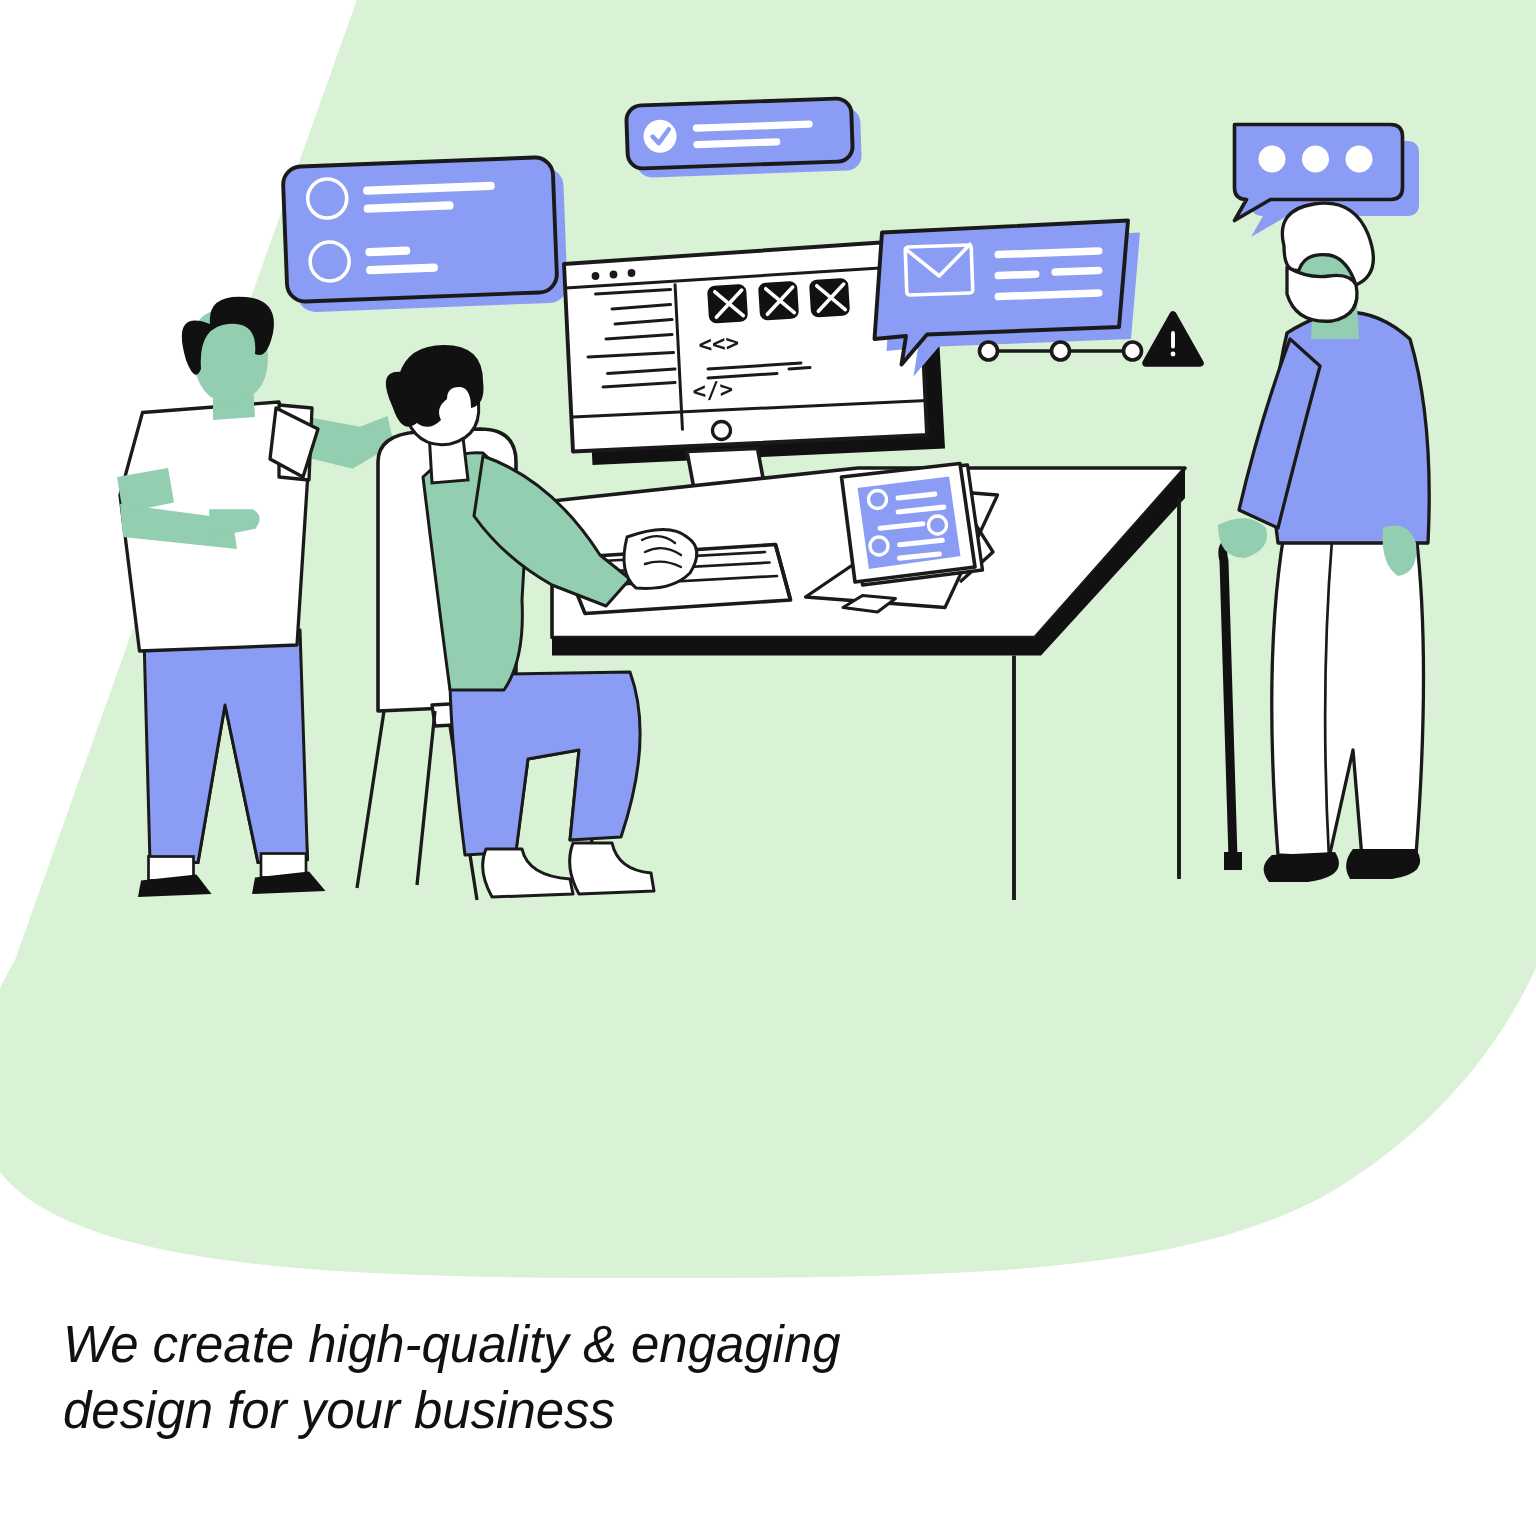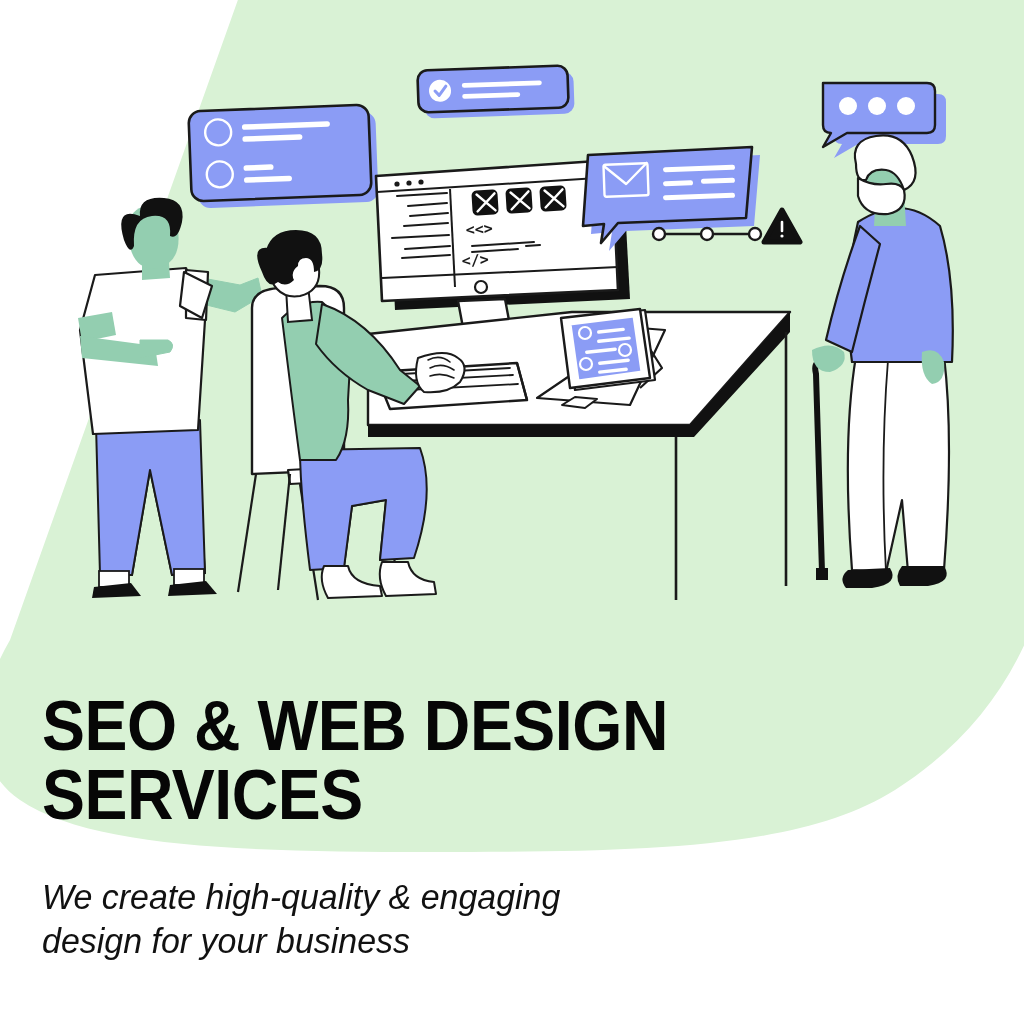--- a/index.html
+++ b/index.html
@@ -319,20 +319,16 @@
         <path d="M 858,168 Q 856,146 878,142 Q 904,138 910,162 Q 916,192 892,198 Q 864,202 858,168 Z" fill="#93ceb0"></path>
 
         <path d="M 856,164 Q 850,140 876,136 Q 902,132 912,156 Q 922,182 904,190 Q 898,172 886,170 Q 870,168 866,180 Q 856,182 856,164 Z" fill="#ffffff" stroke="#1a1a1a" stroke-width="2.2" stroke-linejoin="round"></path>
 
         <path d="M 858,178 Q 872,186 886,184 Q 900,182 904,190 Q 908,210 888,214 Q 864,216 858,196 Z" fill="#ffffff" stroke="#1a1a1a" stroke-width="2.2" stroke-linejoin="round"></path>
       </g>
 
     </g>
   </svg>
 
-  <div class="text-block">
-    <h1 class="headline">SEO &amp; WEB DESIGN
-SERVICES</h1>
-  </div>
   <p class="subhead">We create high-quality &amp; engaging
 design for your business</p>
 
 </div>
 
 </body></html>

